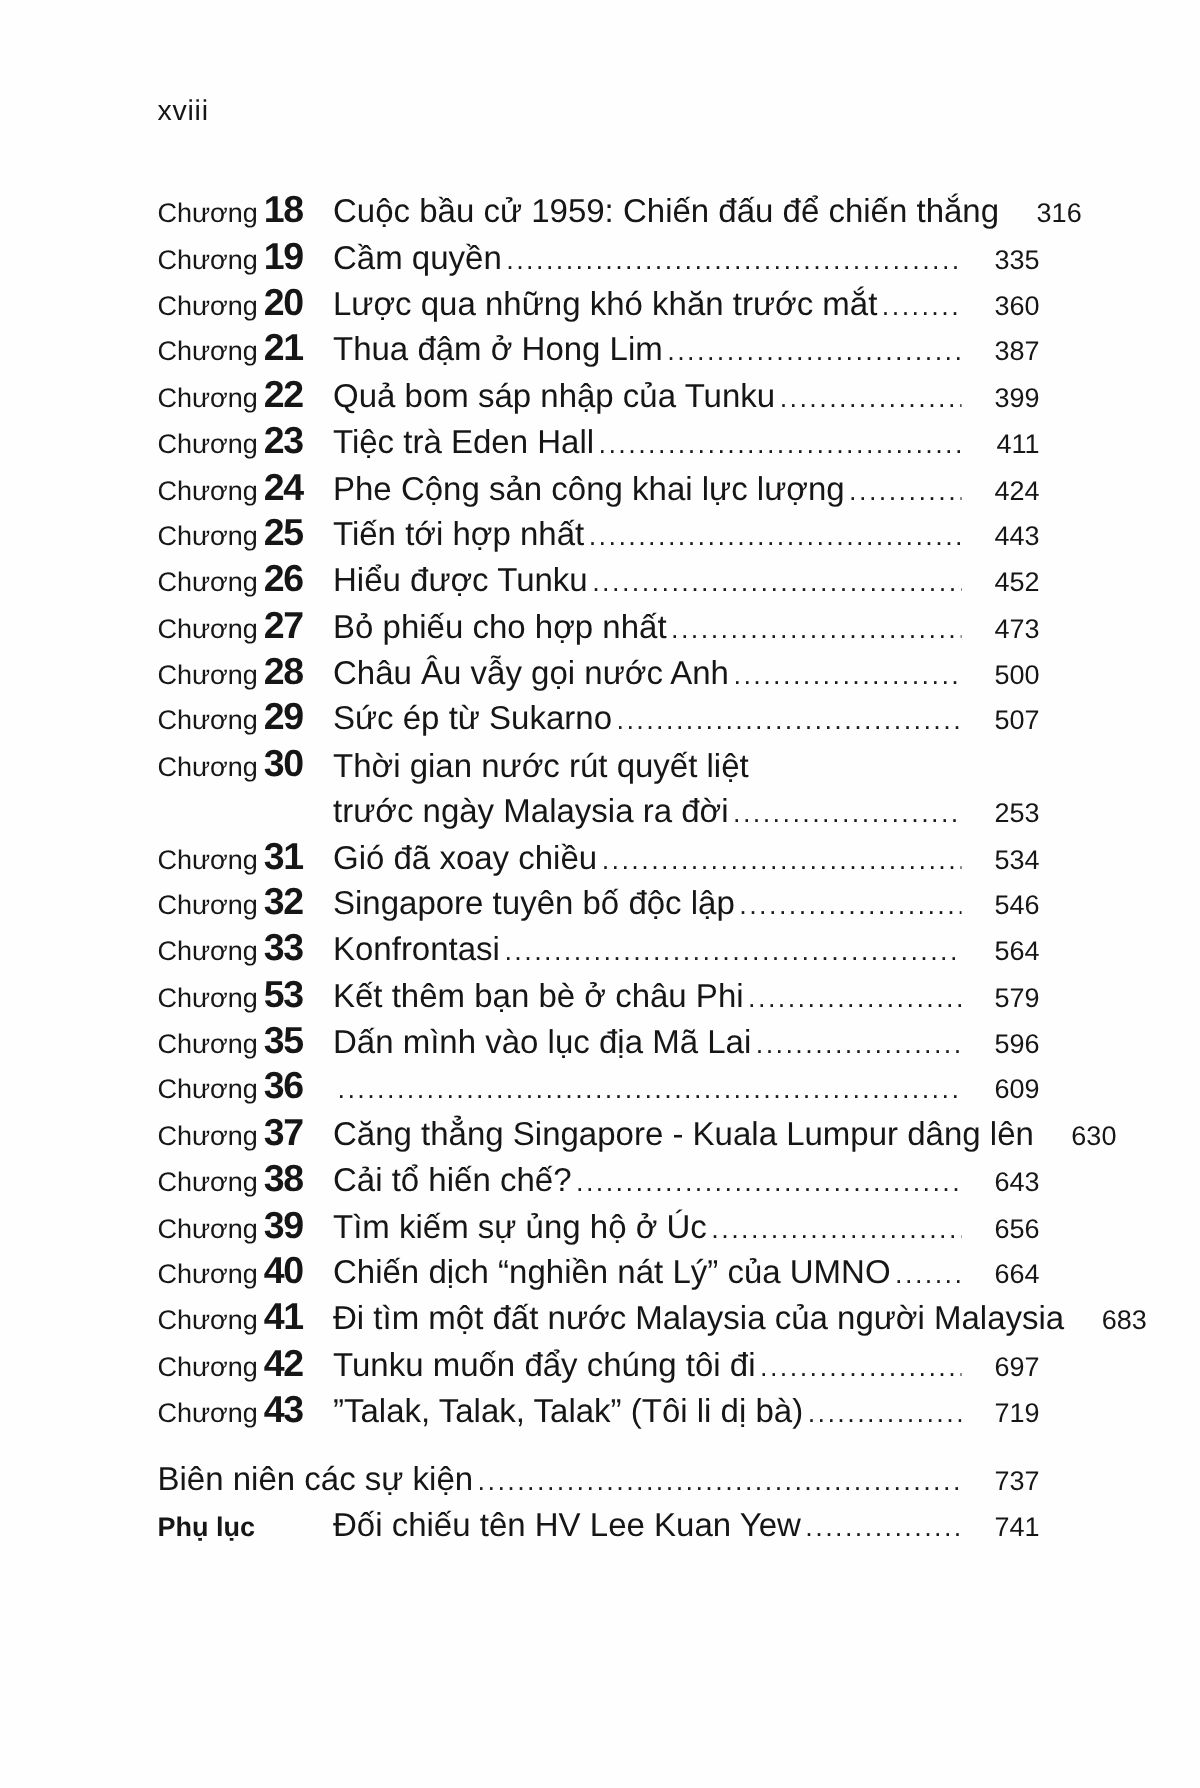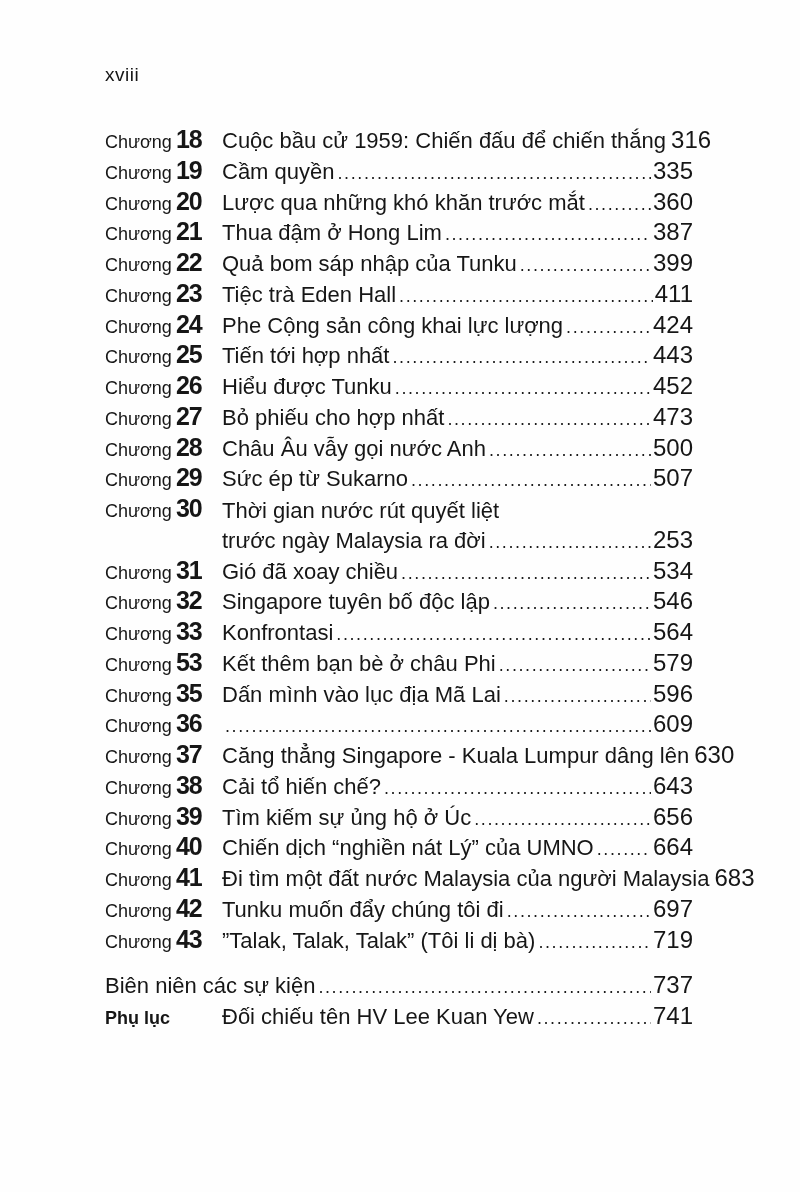--- a/index.html
+++ b/index.html
@@ -67,21 +67,21 @@
   .title { font-size: 22px; flex: 0 0 auto; }
   .dots {
     flex: 1 1 auto;
     min-width: 0;
     overflow: hidden;
     font-size: 18px;
     letter-spacing: 1.6px;
     margin: 0 2px 0 3px;
     color: #1c1c1c;
   }
-  .pagenum { font-size: 24px; flex: 0 0 auto; }
+  .pagenum { font-size: 18px; flex: 0 0 auto; margin-left: 20px; }
 </style>
 </head>
 <body>
 
 <div class="page">
   <div class="folio">xviii</div>
   <div class="toc" id="toc">
       <div class="toc-row">
         <div class="label-col">
           <span class="chap-label">Chương</span>

